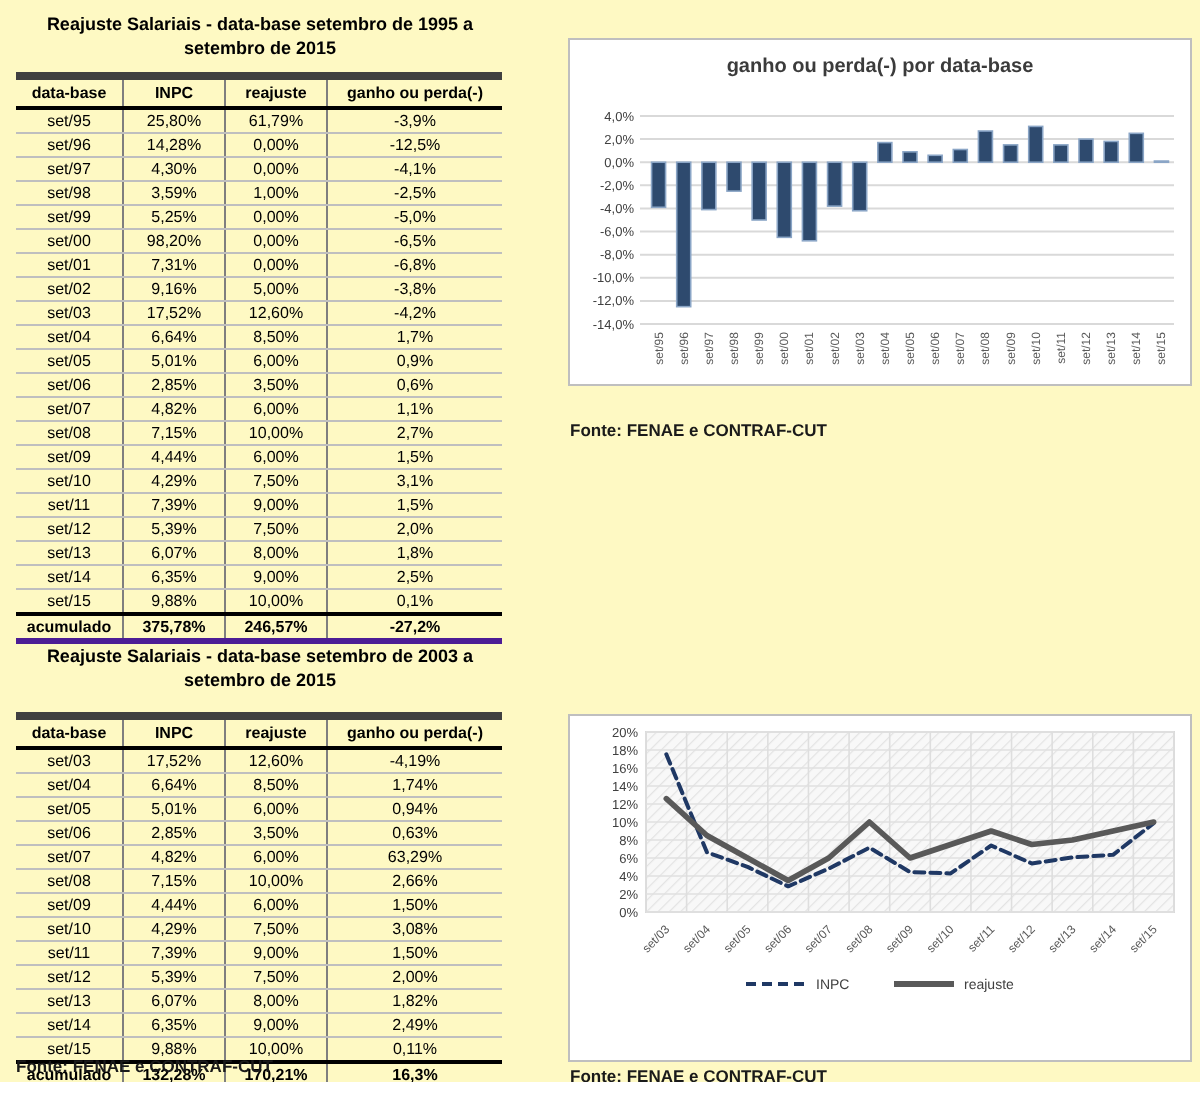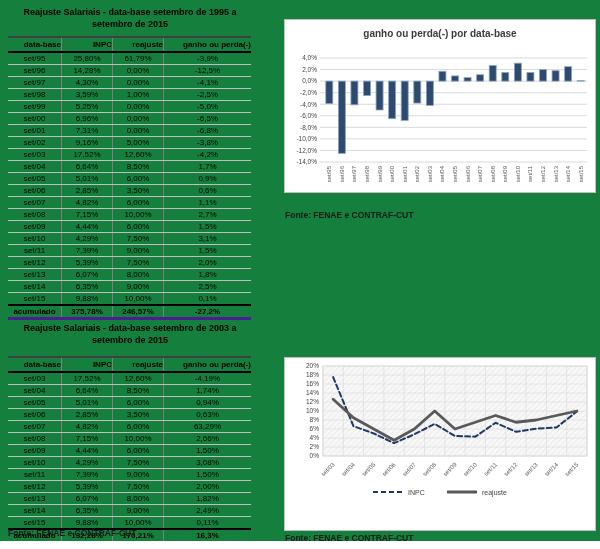--- a/index.html
+++ b/index.html
@@ -1,27 +1,27 @@
 <!DOCTYPE html>
 <html><head>
 <meta charset="utf-8">
 <style>
   html,body{margin:0;padding:0;background:#fff;}
-  #screen{position:relative;width:600px;height:541px;background:#15803d;overflow:hidden;
+  #screen{position:relative;width:600px;height:541px;background:#fef9c3;overflow:hidden;
           font-family:"Liberation Sans",sans-serif;color:#000;}
 
   .tbl-title{position:absolute;width:252px;text-align:center;font-weight:700;
              font-size:9px;line-height:12px;color:#000;}
   #t1title{left:4px;top:6px;}
   #t2title{left:4px;top:322px;}
 
   .data-table{position:absolute;border-collapse:collapse;table-layout:fixed;width:240px;
               font-size:8px;color:#000;}
-  .data-table th{font-weight:700;border-top:2px solid #404040;border-bottom:2px solid #000;
-                 height:13px;padding:0;text-align:right;}
+  .data-table th{font-weight:700;border-top:4px solid #404040;border-bottom:2px solid #000;
+                 height:13px;padding:0;text-align:center;}
   .data-table td{text-align:center;height:11px;padding:0;border-bottom:1px solid #bfbfbf;}
   .data-table th:not(:last-child),.data-table td:not(:last-child){border-right:1px solid #7f7f7f;}
   .data-table tfoot td{font-weight:700;border-top:2px solid #000;border-bottom:3px solid #4c1d95;}
   .data-table th:nth-child(1),.data-table td:nth-child(1){width:53px;}
   .data-table th:nth-child(2),.data-table td:nth-child(2){width:50px;}
   .data-table th:nth-child(3),.data-table td:nth-child(3){width:50px;}
   .data-table th:nth-child(4),.data-table td:nth-child(4){width:87px;}
   #table1{left:8px;top:36px;}
   #table2{left:8px;top:356px;}
 
@@ -79,21 +79,21 @@
           <td>-2,5%</td>
         </tr>
         <tr>
           <td>set/99</td>
           <td>5,25%</td>
           <td>0,00%</td>
           <td>-5,0%</td>
         </tr>
         <tr>
           <td>set/00</td>
-          <td>6,96%</td>
+          <td>98,20%</td>
           <td>0,00%</td>
           <td>-6,5%</td>
         </tr>
         <tr>
           <td>set/01</td>
           <td>7,31%</td>
           <td>0,00%</td>
           <td>-6,8%</td>
         </tr>
         <tr>

